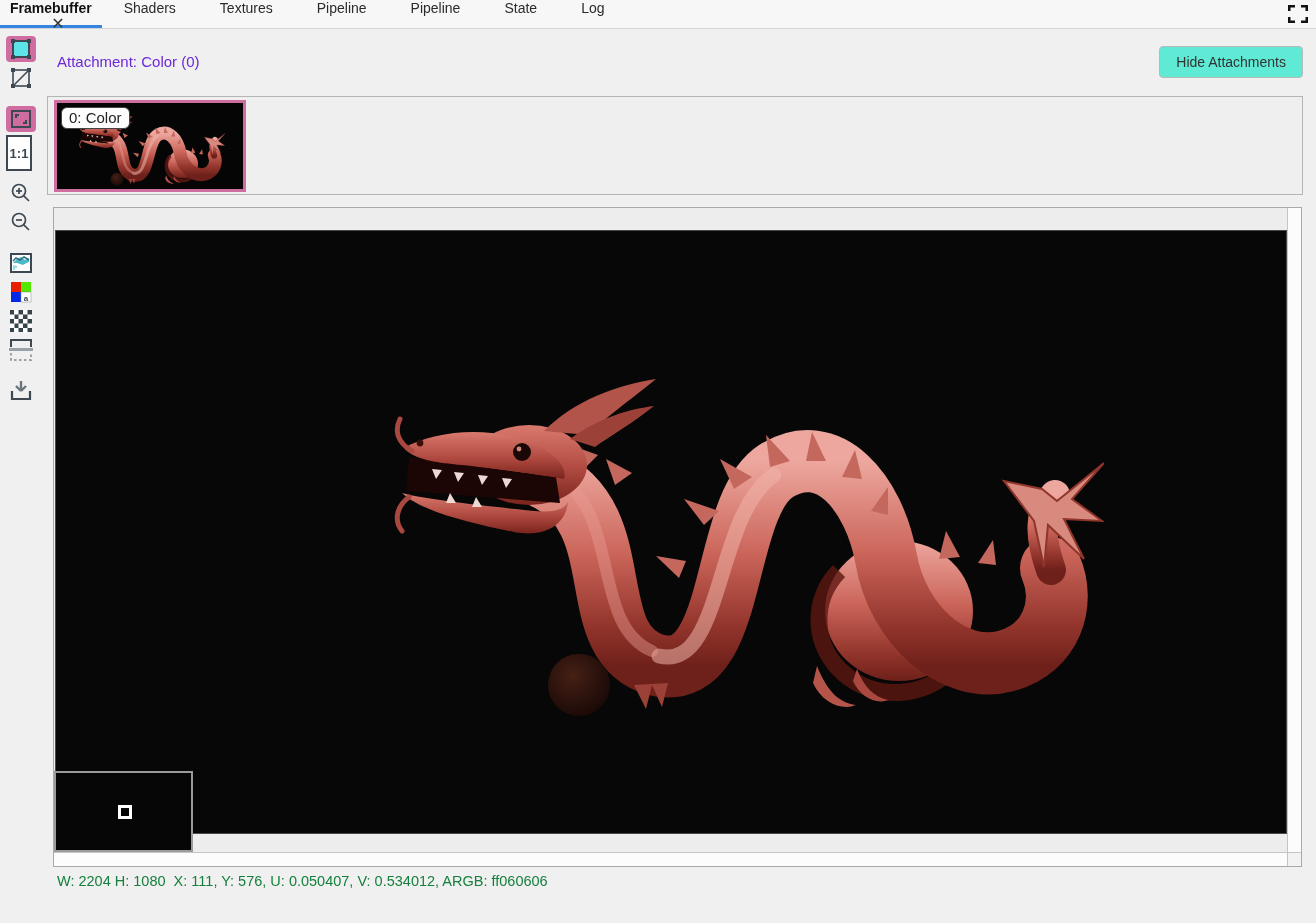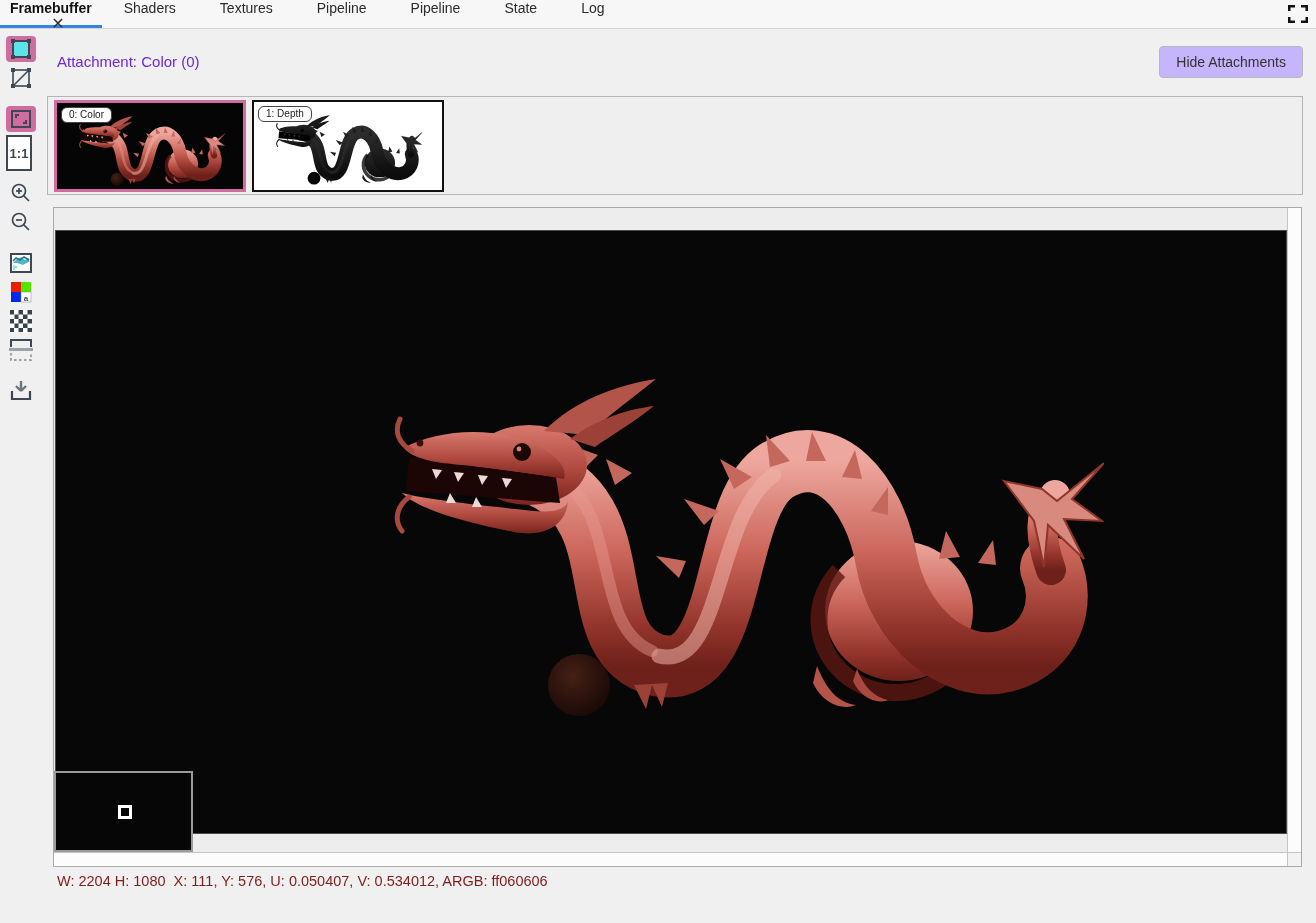--- a/index.html
+++ b/index.html
@@ -44,39 +44,39 @@
     width:26px; height:36px; border:2px solid #3d4852; background:#fff;
     color:#3d4852; font-weight:bold; font-size:13px;
     display:flex; align-items:center; justify-content:center; letter-spacing:0;
   }
   .gap8 { height:9px; } .gap14 { height:12px; }
 
   
   .att-label { position:absolute; left:57px; top:53px; font-size:15px; color:#6d28d9; }
   .hide-btn {
     position:absolute; right:13px; top:46px; height:32px; padding:0 16px;
-    background:#c4b5fd; border:1px solid #b9b9b9; border-radius:4px;
+    background:#5eead4; border:1px solid #b9b9b9; border-radius:4px;
     font-size:14px; color:#333; display:flex; align-items:center;
     font-family:inherit;
   }
 
   
   .att-strip {
     position:absolute; left:47px; top:96px; width:1256px; height:99px;
     border:1px solid #b5b5b5; background:#efefef;
   }
   .thumb {
     position:absolute; top:3px; height:92px; width:192px; background:#050505;
   }
   .thumb.color-thumb { left:6px; border:3px solid #ce6da0; }
   .thumb.depth-thumb { left:204px; border:2px solid #111; background:#fff; }
   .thumb-badge {
     position:absolute; left:4px; top:4px; z-index:3;
     background:#fdfdfd; border:1px solid #444; border-radius:6px;
-    font-size:10px; color:#222; padding:1px 7px 2px 7px;
+    font-size:15px; color:#222; padding:1px 7px 2px 7px;
   }
   .thumb svg.mini { position:absolute; left:22px; top:12px; }
   .depth-thumb svg.mini { filter:grayscale(1) brightness(0.25); }
 
   
   .viewport {
     position:absolute; left:53px; top:207px; width:1249px; height:660px;
     border:1px solid #a9a9a9; background:#ededed;
   }
   .vp-image {
@@ -100,21 +100,21 @@
     position:absolute; left:0px; top:563px; width:139px; height:81px;
     background:#060606; border:2px solid #9a9a9a; z-index:5;
   }
   .pip-marker {
     position:absolute; left:62px; top:32px; width:14px; height:14px;
     border:3px solid #fff; background:transparent;
   }
 
   
   .statusbar {
-    position:absolute; left:57px; top:873px; font-size:14.5px; color:#7f1d1d;
+    position:absolute; left:57px; top:873px; font-size:14.5px; color:#15803d;
     white-space:pre;
   }
 </style>
 </head>
 <body>
 
 <svg width="0" height="0" style="position:absolute" aria-hidden="true">
   <defs>
     <linearGradient id="bodyG" x1="0" y1="0" x2="0" y2="1">
       <stop offset="0" stop-color="#eda79e"></stop>
@@ -322,26 +322,20 @@
 <div class="att-label">Attachment: Color (0)</div>
 <button class="hide-btn">Hide Attachments</button>
 
 <div class="att-strip">
   <div class="thumb color-thumb">
     <div class="thumb-badge">0: Color</div>
     <svg class="mini" width="146" height="72" viewBox="0 0 710 350">
         <use href="#dragon"></use>
       </svg>
   </div>
-  <div class="thumb depth-thumb">
-    <div class="thumb-badge">1: Depth</div>
-    <svg class="mini" width="146" height="72" viewBox="0 0 710 350">
-        <use href="#dragon"></use>
-      </svg>
-  </div>
 </div>
 
 <div class="viewport">
   <div class="vp-image">
     <svg class="big" width="710" height="350" viewBox="0 0 710 350">
         <use href="#dragon"></use>
       </svg>
   </div>
   <div class="pip">
     <div class="pip-marker"></div>

